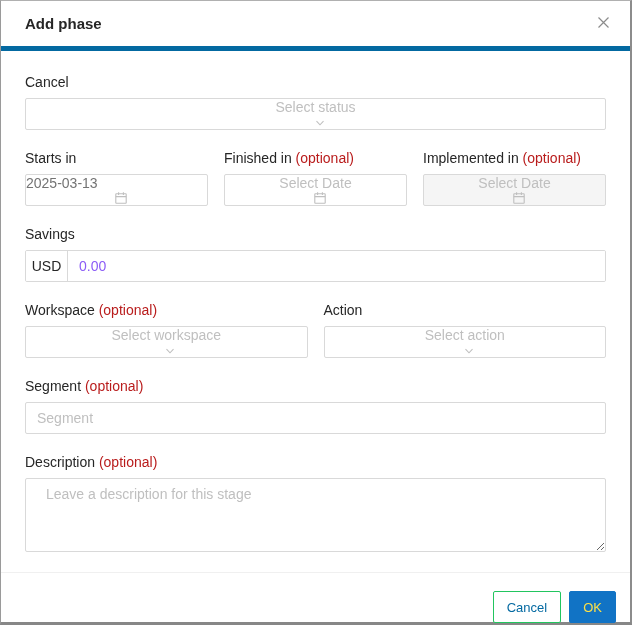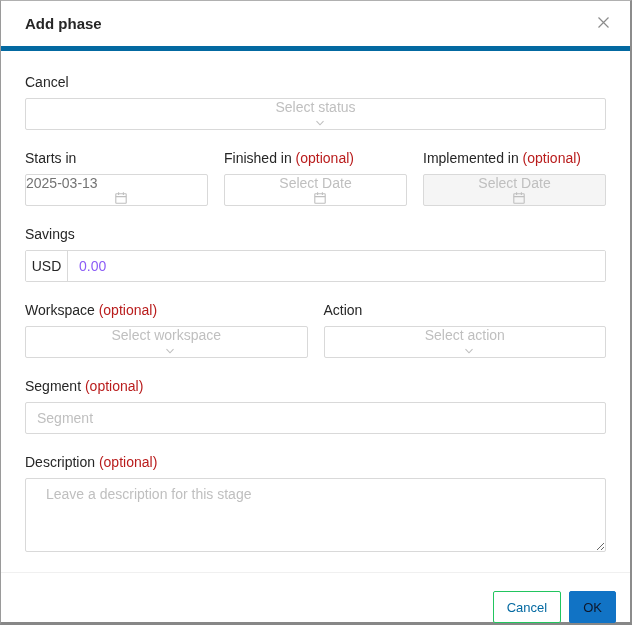--- a/index.html
+++ b/index.html
@@ -173,21 +173,21 @@
   }
   .btn-default {
     background: #fff;
     border: 1px solid #22c55e;
     color: #0369a1;
     margin-left: 40px;
   }
   .btn-primary {
     background: var(--primary, #1173c5);
     border: 1px solid var(--primary, #1173c5);
-    color: #0f172a;
+    color: #fde047;
   }
 </style>
 </head>
 <body>
 
 <div class="modal">
 
   <div class="header">
     <div class="title">Add phase</div>
     <button class="close-btn">

